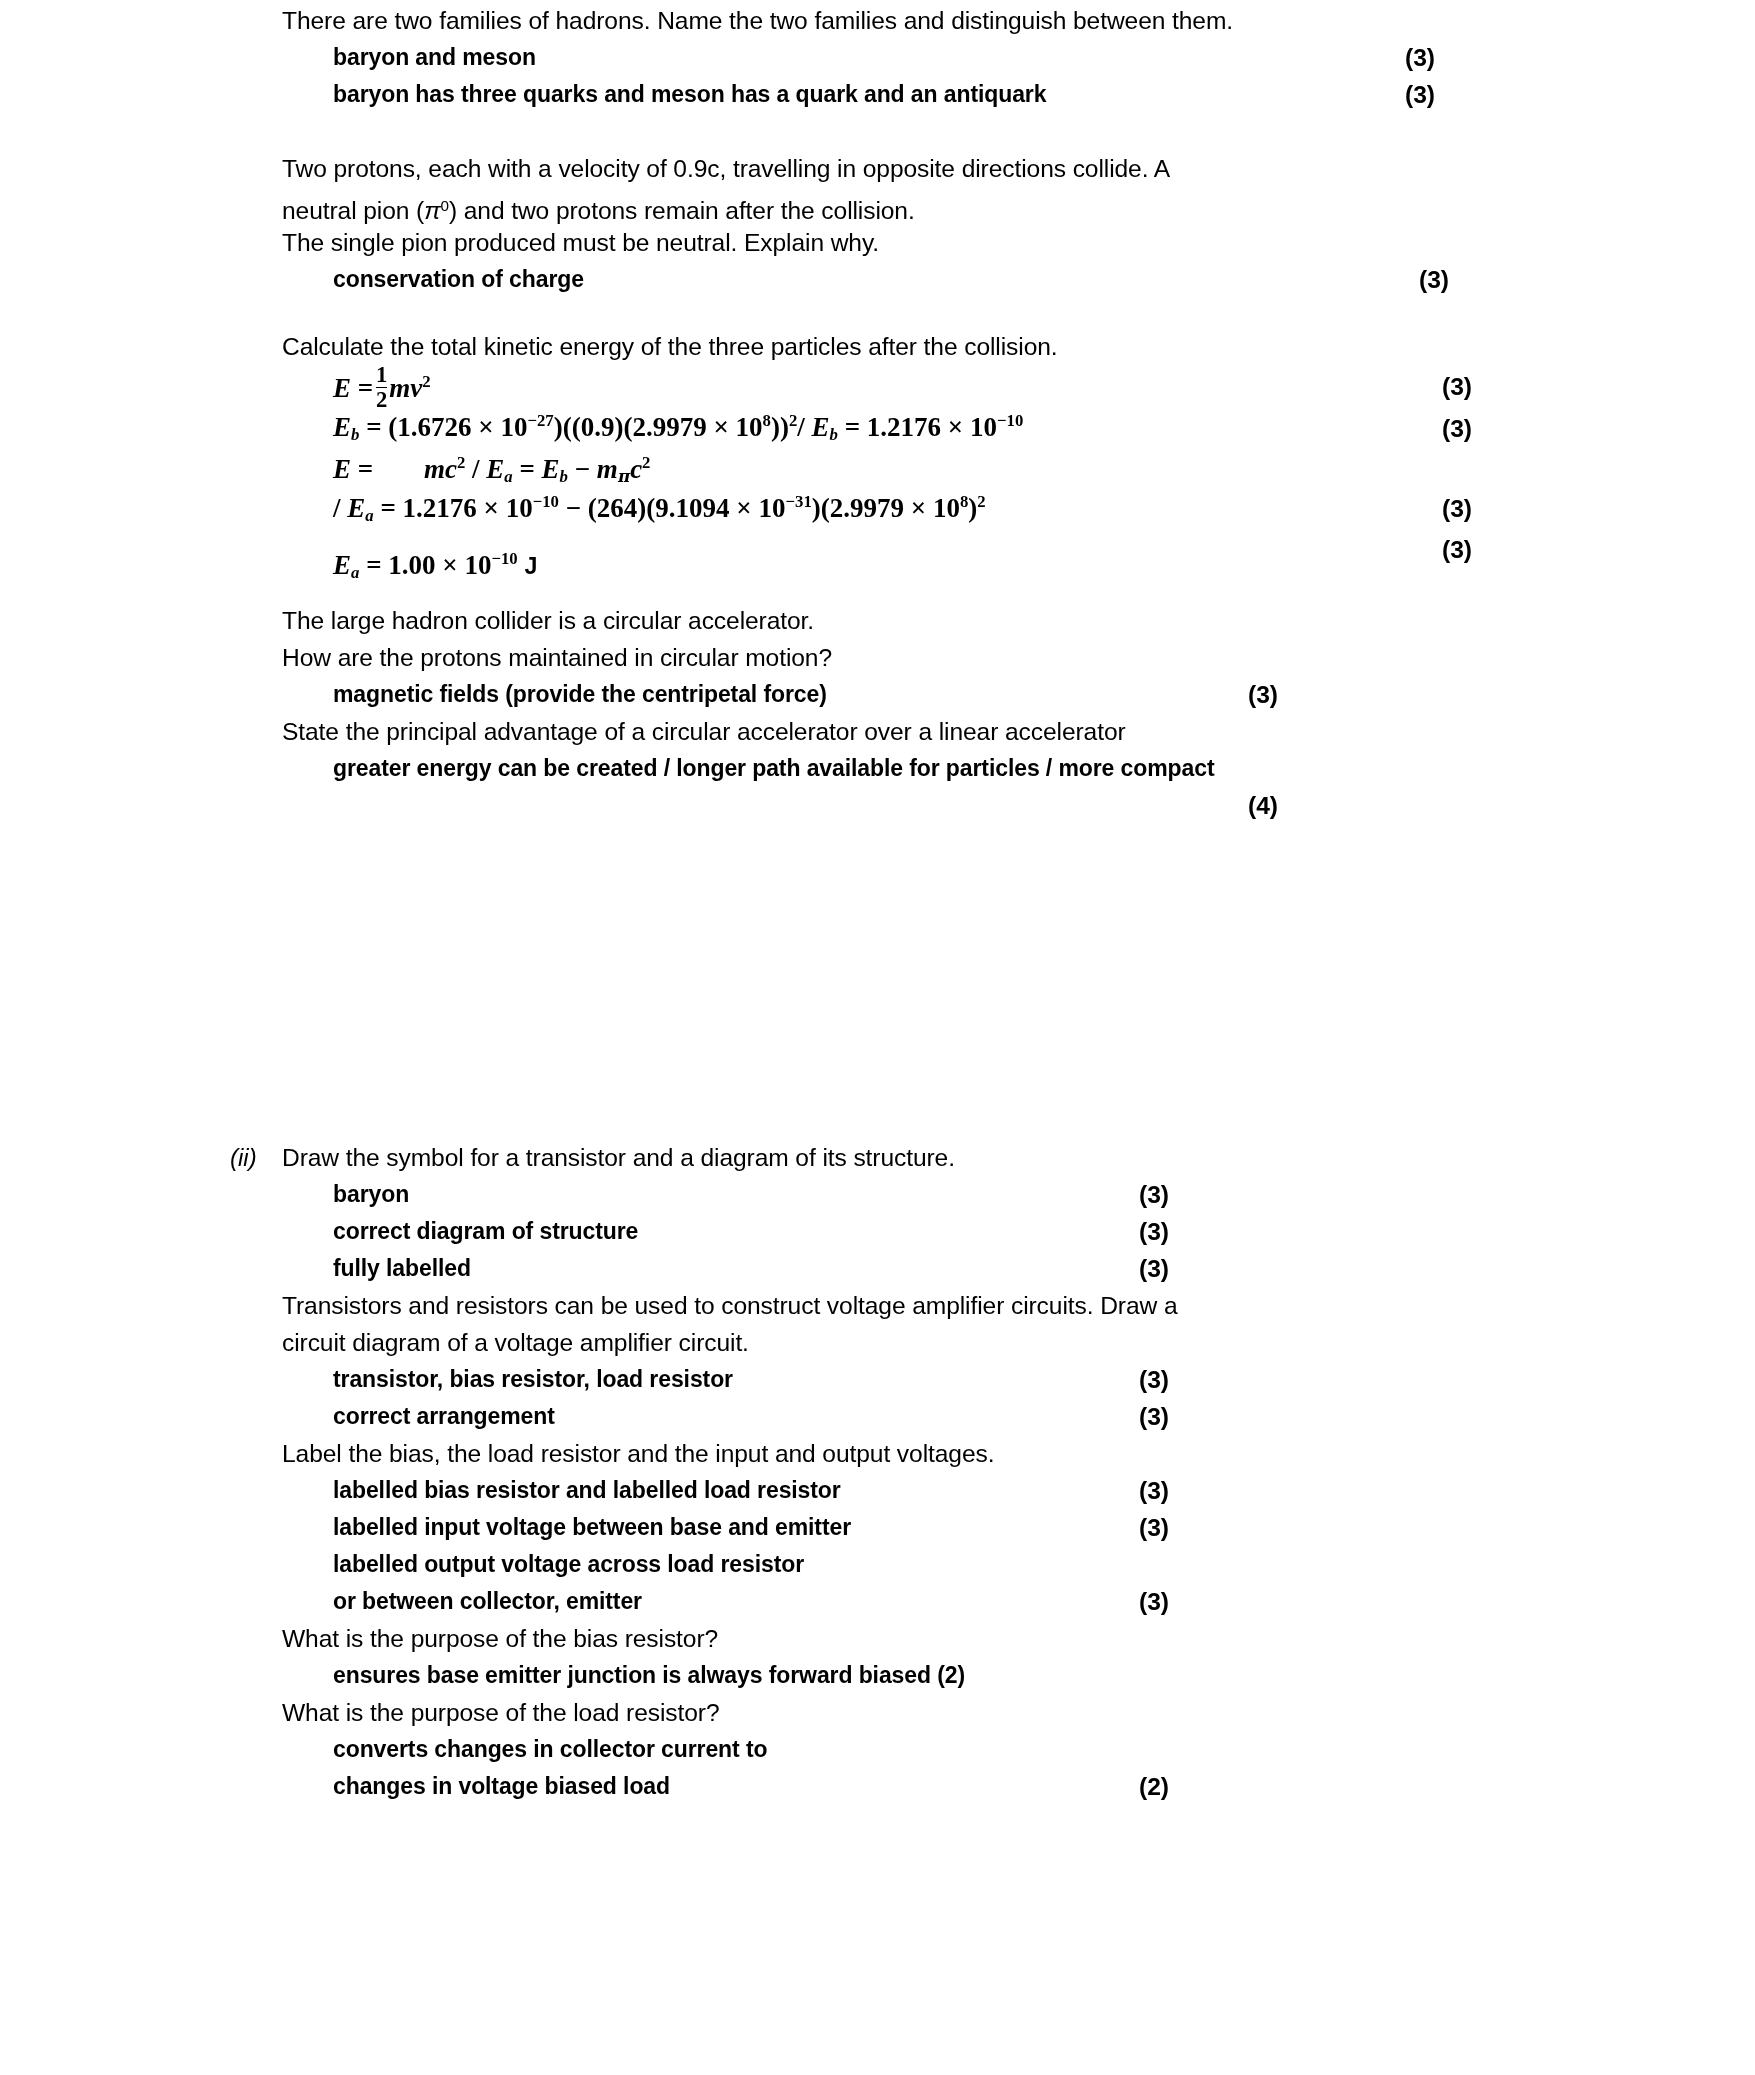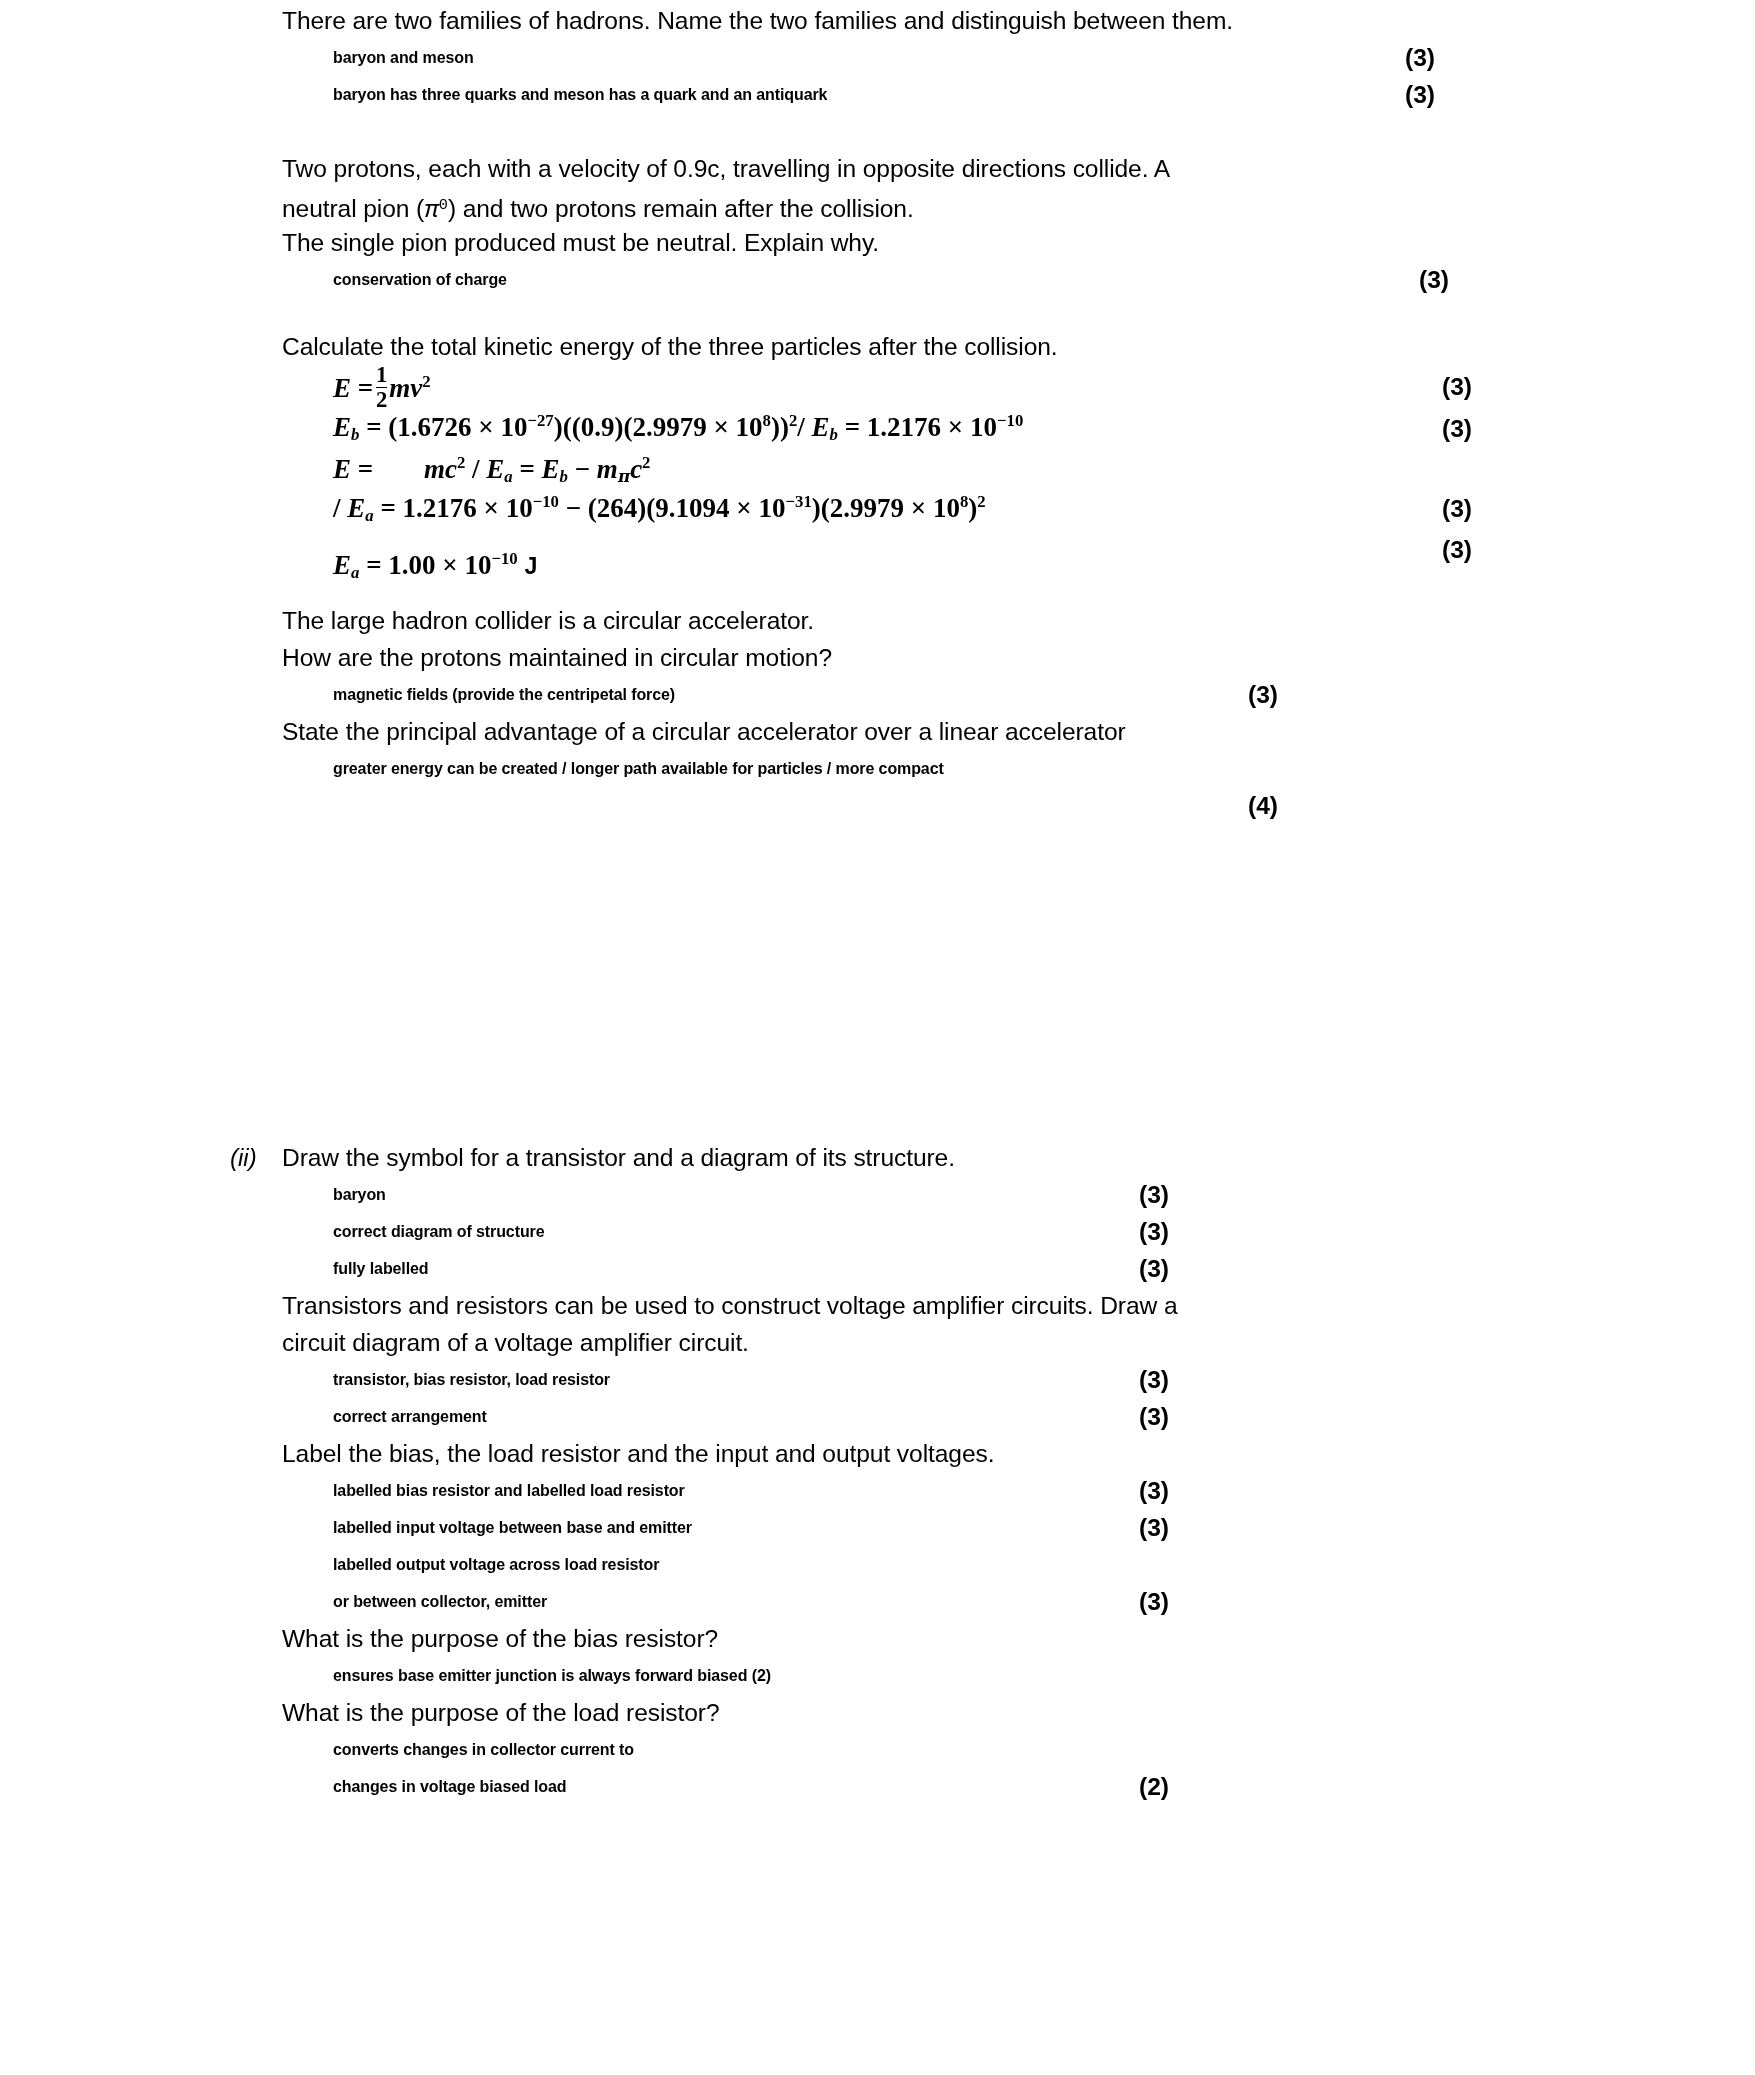--- a/index.html
+++ b/index.html
@@ -33,21 +33,21 @@
   .q-text {
     position: absolute;
     left: 282px;
     font-size: 24.6px;
     font-weight: normal;
     letter-spacing: -0.1px;
   }
   .ans-text {
     position: absolute;
     left: 333px;
-    font-size: 16px;
+    font-size: 23px;
     font-weight: bold;
     letter-spacing: -0.1px;
     text-align: right;
   }
   .roman-marker {
     position: absolute;
     left: 230px;
     font-size: 24px;
     font-style: italic;
   }
@@ -95,21 +95,21 @@
     font-size: 0.84em;
     line-height: 1.04;
     margin: 0 1.9px 0 2.9px;
   }
   .math .frac .num { display: block; }
   .math .frac .den { display: block; border-top: 1.9px solid #000; }
   .math .greek { font-style: italic; font-family: "DejaVu Serif", serif; }
   .math .unit { font-family: "Liberation Sans", sans-serif; font-style: normal; font-weight: bold; font-size: 0.86em; }
 
   .pi-inline {
-    font-family: Liberation Mono, monospace;
+    font-family: Liberation Sans, sans-serif;
     font-style: italic;
   }
   .pi-inline sup { font-size: 0.62em; vertical-align: 0.55em; font-style: normal; }
 </style>
 </head>
 <body>
 
 <div id="sheet">
 
   <div style="position:absolute; left:0; top:1.9px;">

